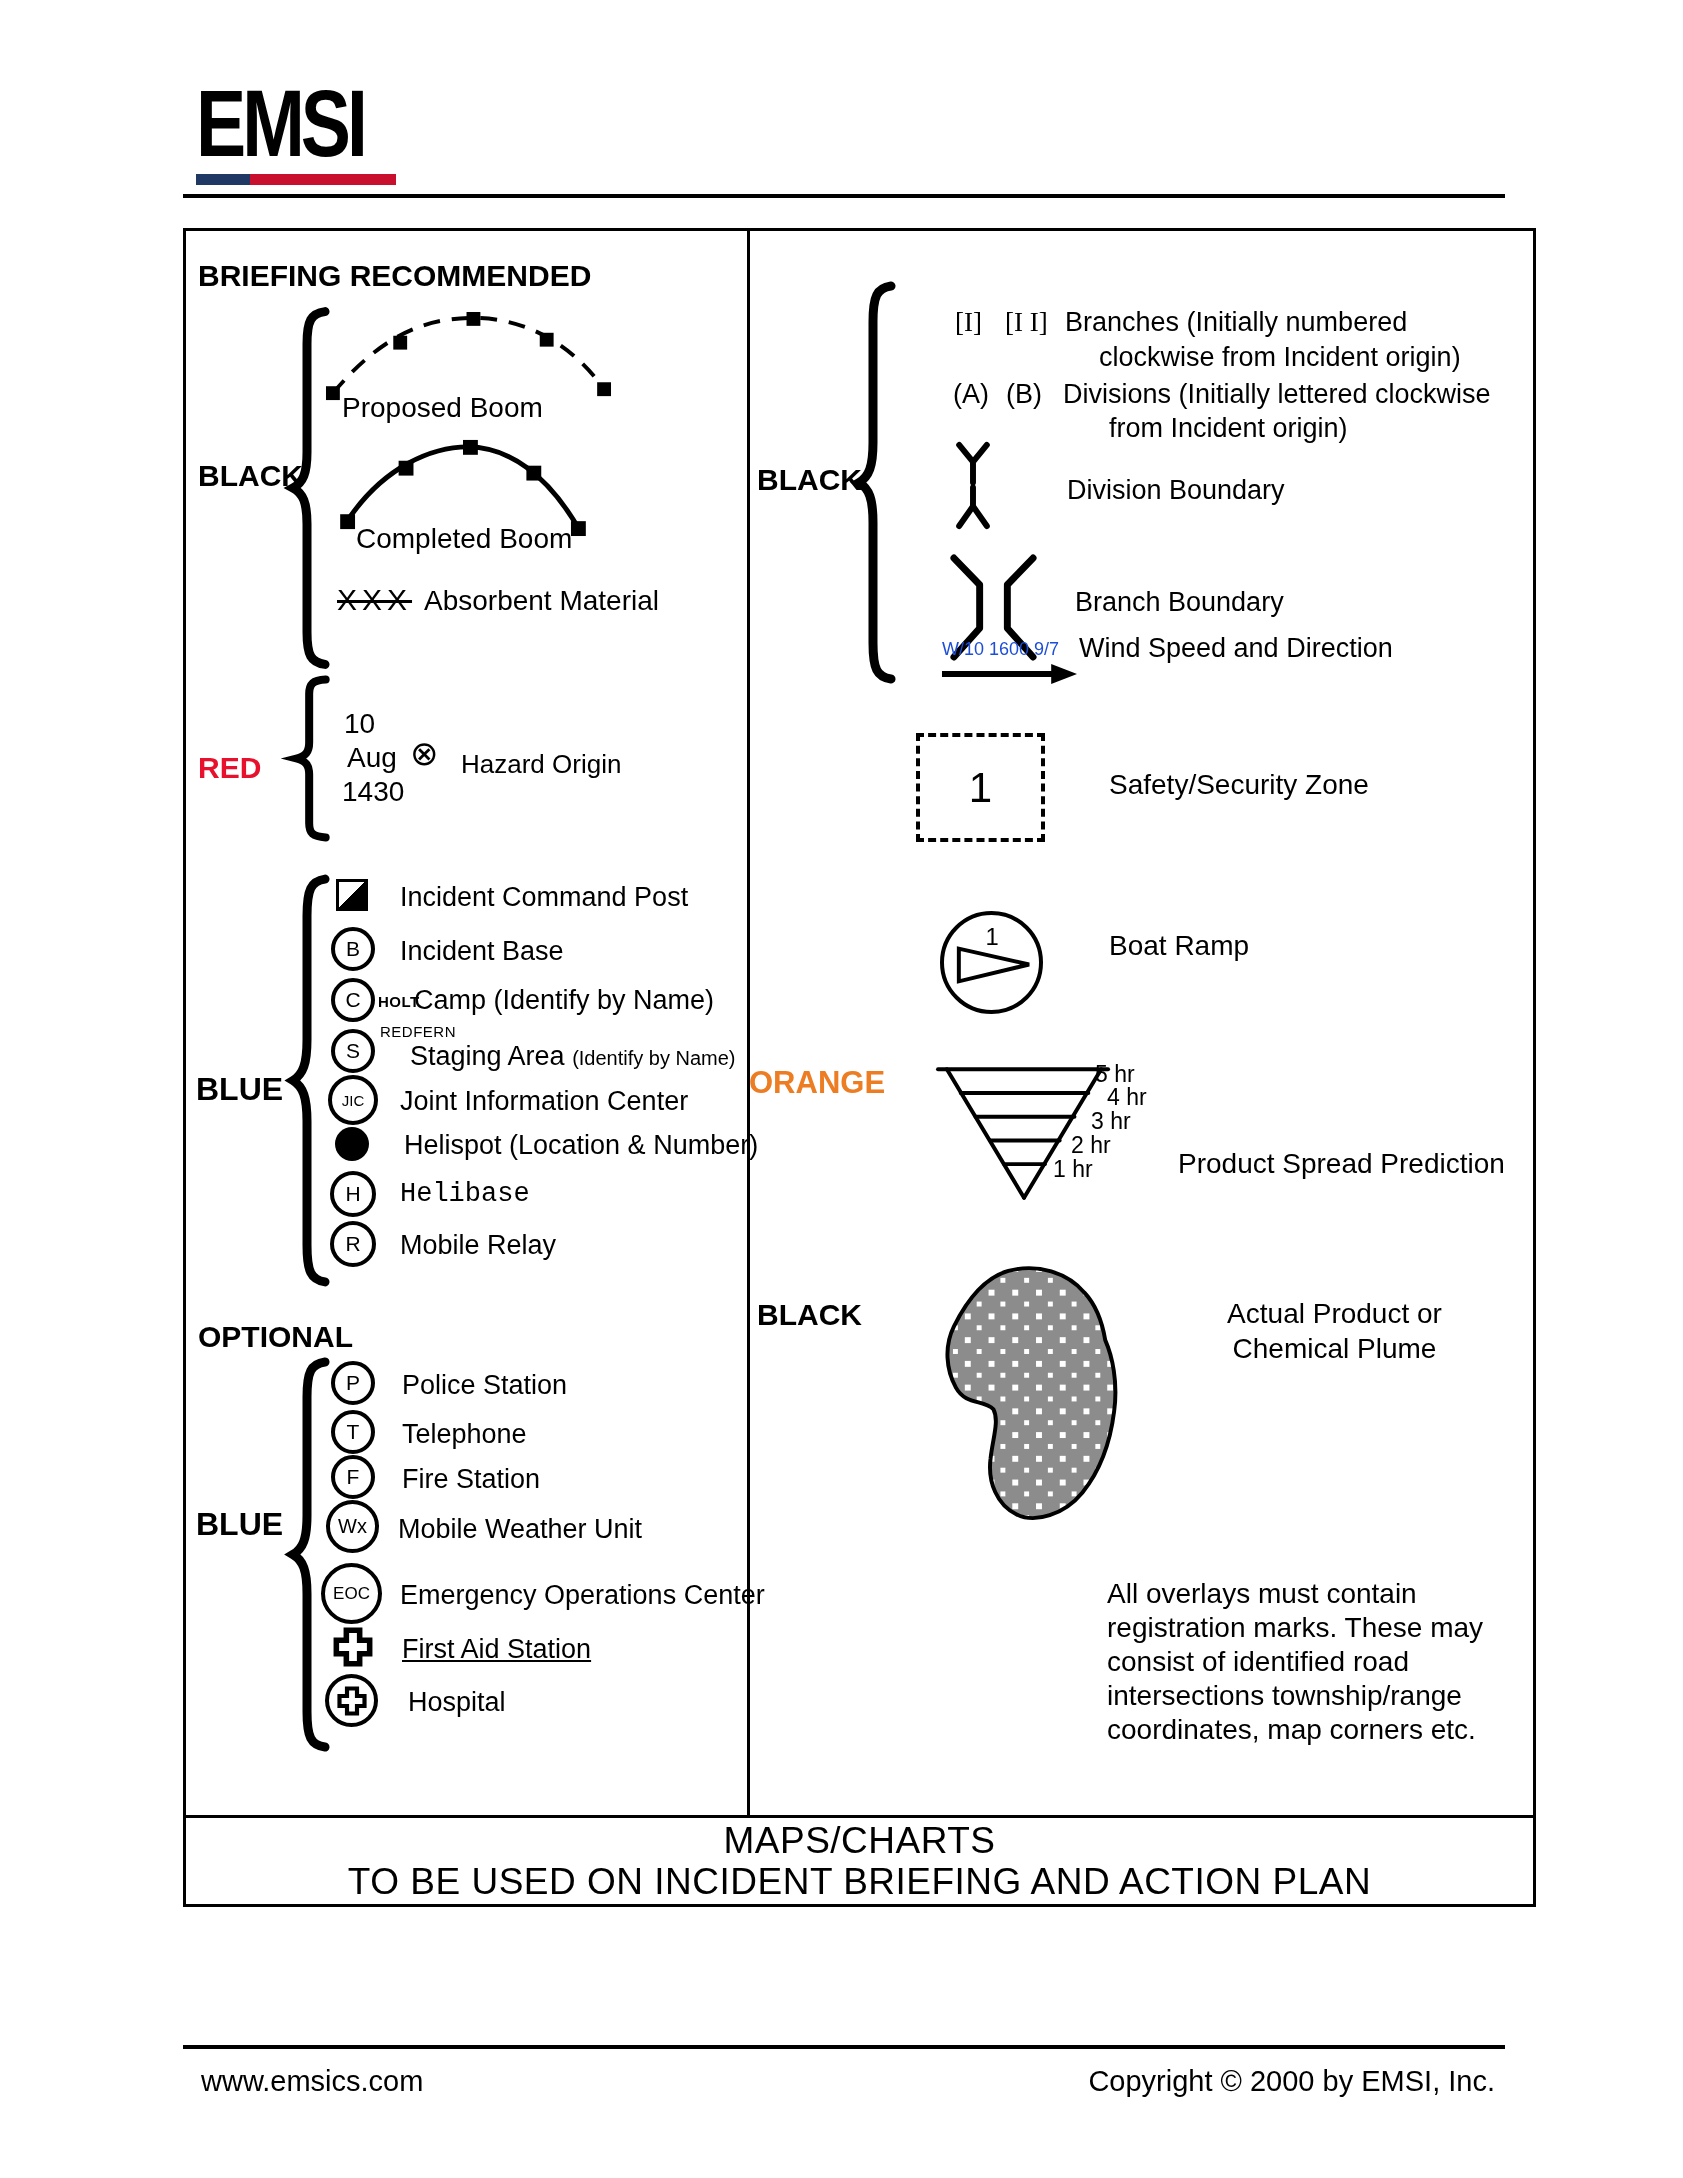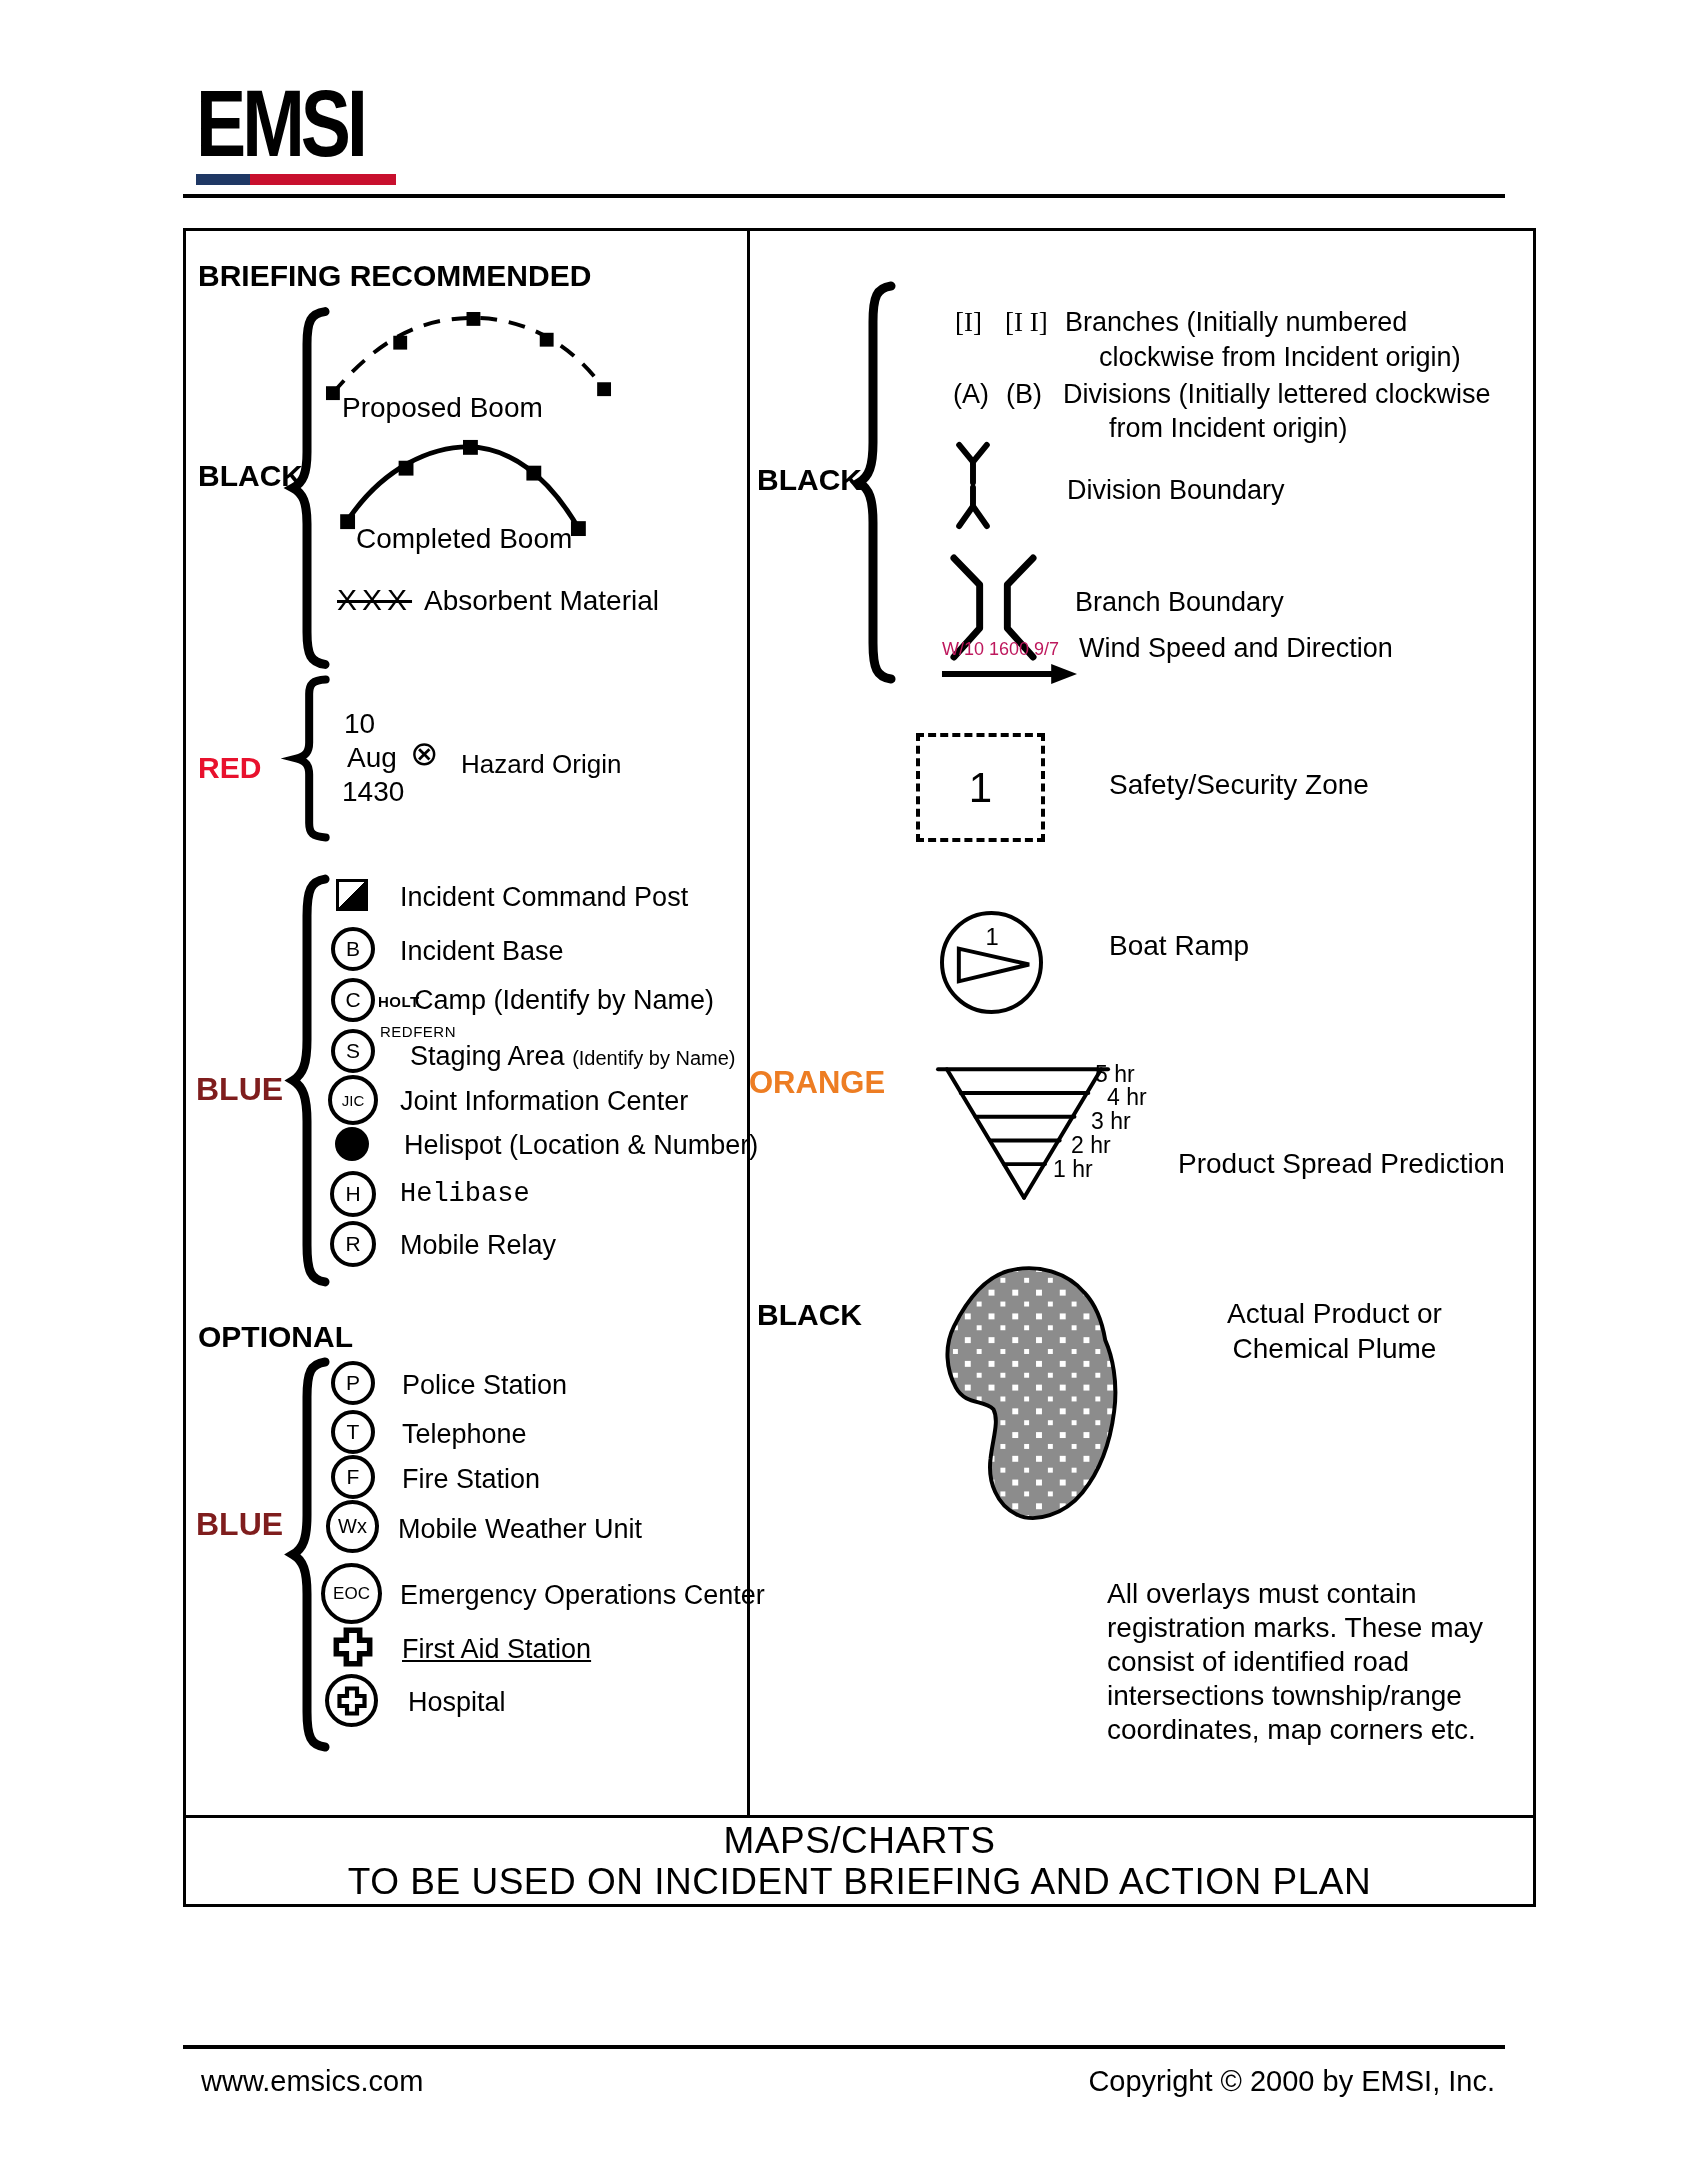--- a/index.html
+++ b/index.html
@@ -2,21 +2,21 @@
 <html><head>
 <meta charset="utf-8">
 <style>
   html,body{margin:0;padding:0;background:#fff;}
   .page{position:relative;width:1683px;height:2178px;background:#fff;overflow:hidden;
         font-family:"Liberation Sans", sans-serif;color:#000;}
   .abs{position:absolute;}
   .t{position:absolute;white-space:nowrap;font-size:27px;color:#000;line-height:1.15;}
   .b{font-weight:bold;}
   .red{color:#E8112D;}
-  .blue{color:#7f1d1d;}
+  .blue{color:#000000;}
   .orange{color:#ED7D23;}
   
   .logo-text{font-size:94px;font-weight:bold;letter-spacing:-5px;line-height:85px;
              transform:scaleX(0.80);transform-origin:left top;}
   .logo-bar{position:absolute;left:0;top:93px;width:200px;height:11px;
             background:linear-gradient(to right,#1F3864 0 27%,#C8102E 27% 100%);}
   .title{font-size:61px;font-weight:bold;font-style:italic;letter-spacing:-1px;white-space:nowrap;}
   .rule{position:absolute;background:#000;height:4px;}
   
   .chart{position:absolute;left:183px;top:228px;width:1353px;height:1679px;
@@ -205,21 +205,21 @@
     <div class="t" style="left:881px;top:244px;">Division Boundary</div>
 
     <svg style="left:762px;top:324px;" width="91" height="105" viewBox="0 0 92 106">
       <g fill="none" stroke="#000" stroke-width="7" stroke-linecap="round" stroke-linejoin="round">
         <path d="M6,3 L32,30 L32,74 L6,103"></path>
         <path d="M86,3 L60,30 L60,74 L86,103"></path>
       </g>
     </svg>
     <div class="t" style="left:889px;top:356px;">Branch Boundary</div>
 
-    <div class="t" style="left:756px;top:408px;font-size:18px;color:#be185d;">W/10 1600 9/7</div>
+    <div class="t" style="left:756px;top:408px;font-size:18px;color:#1d4ed8;">W/10 1600 9/7</div>
     <svg style="left:754px;top:431px;" width="139" height="24" viewBox="0 0 140 24">
       <line x1="2" y1="12" x2="114" y2="12" stroke="#000" stroke-width="6"></line>
       <polygon points="112,2 138,12 112,22" fill="#000"></polygon>
     </svg>
     <div class="t" style="left:893px;top:402px;">Wind Speed and Direction</div>
 
     <div class="zone" style="left:730px;top:502px;width:129px;height:109px;">
       <span style="font-size:42px;">1</span>
     </div>
     <div class="t" style="left:923px;top:538px;font-size:28px;">Safety/Security Zone</div>

